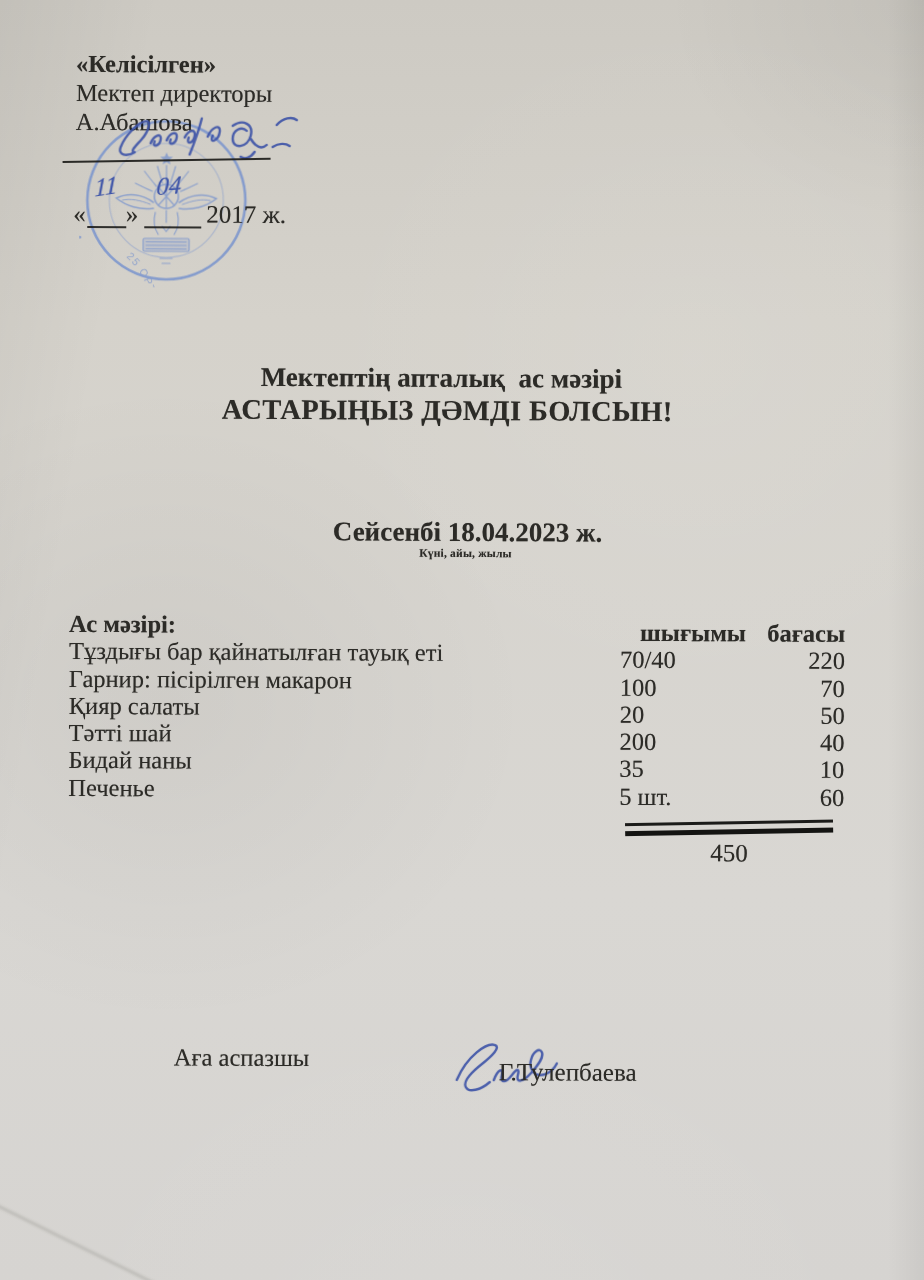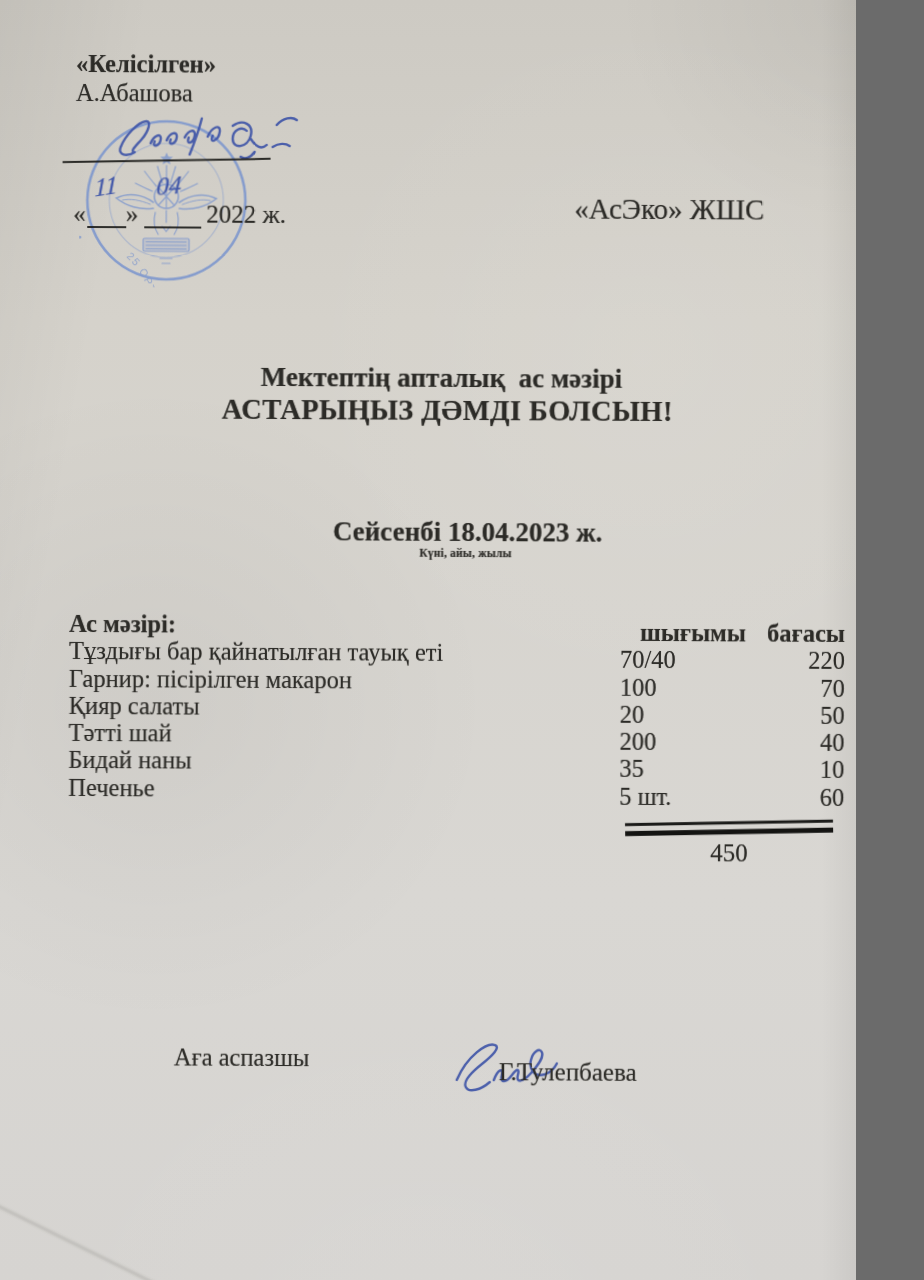--- a/index.html
+++ b/index.html
@@ -1,17 +1,17 @@
 <!DOCTYPE html>
 <html style="--paper: #d5d2cb; --text: #2c2b27; --ink-blue: #3f55a8; --stamp-blue: #7b95cd;"><head>
 <meta charset="utf-8">
 <style>
   html,body { margin:0; padding:0; background:#6b6b6b; }
   #photo {
-    position:relative; width:856px; height:1280px; overflow:hidden;
+    position:relative; width:924px; height:1280px; overflow:hidden;
     font-family:"Liberation Serif","DejaVu Serif",serif;
     color:var(--text,#2c2b27);
     background:
       radial-gradient(60% 40% at 75% 28%, rgba(255,255,255,0.07), transparent 70%),
       radial-gradient(55% 35% at 18% 55%, rgba(0,0,0,0.045), transparent 72%),
       radial-gradient(80% 45% at 50% 104%, rgba(255,255,255,0.06), transparent 60%),
       radial-gradient(40% 25% at 100% 0%, rgba(0,0,0,0.05), transparent 70%),
       linear-gradient(100deg, rgba(0,0,0,0.05) 0%, transparent 14%),
       linear-gradient(to right, transparent 96%, rgba(0,0,0,0.05) 100%),
       linear-gradient(to bottom, #cdcac3 0%, #d5d2cb 25%, #d9d7d3 70%, #d6d4d1 100%);
@@ -66,20 +66,21 @@
     background:rgba(110,108,102,0.35); transform:rotate(26deg); filter:blur(1.5px); }
 </style>
 </head>
 <body>
 
 <div id="photo">
   <div id="content">
 
     <div class="abs approval txt">
       <div class="bold">«Келісілген»</div>
+      <div>Мектеп директоры</div>
       <div>А.Абашова</div>
     </div>
 
     <svg class="abs stamp" viewBox="-87 -87 174 174" xmlns="http://www.w3.org/2000/svg">
       <defs>
         <path id="ringPath" d="M -40,57 A 70,70 0 1 1 -40.12,56.9" fill="none"></path>
       </defs>
       <g stroke="#7b95cd" fill="none">
         <circle r="79" stroke-width="2.6"></circle>
         <circle r="57" stroke-width="1.1" opacity="0.55"></circle>
@@ -115,24 +116,23 @@
         <path d="M128,15 C138,8 149,13 146,25 C143,37 128,39 128,28 C128,19 137,15 142,20
                  M146,28 C151,36 157,39 162,34 M150,41 C146,47 140,49 136,46"></path>
         <path d="M172,14 C178,7 187,5 192,9"></path>
         <path d="M168,36 C174,32 181,32 185,35"></path>
       </g>
     </svg>
 
     <div class="abs sig-underline"></div>
 
     <div class="abs date-line txt">
-      <span>«</span><span class="blank blank1"><span class="hand hand-day">11</span></span><span>»</span><span class="blank blank2"><span class="hand hand-month">04</span></span><span>2022 ж.</span>
+      <span>«</span><span class="blank blank1"><span class="hand hand-day">11</span></span><span>»</span><span class="blank blank2"><span class="hand hand-month">04</span></span><span>2017 ж.</span>
     </div>
 
-    <div class="abs company txt">«АсЭко» ЖШС</div>
 
     <div class="abs center title1 bold txt">Мектептің апталық  ас мәзірі</div>
     <div class="abs center title2 bold txt">АСТАРЫҢЫЗ ДӘМДІ БОЛСЫН!</div>
 
     <div class="abs center day-head bold txt">Сейсенбі 18.04.2023 ж.</div>
     <div class="abs center day-sub bold txt">Күні, айы, жылы</div>
 
     <div class="abs menu-col names txt">
       <div class="bold">Ас мәзірі:</div>
       <div>Тұздығы бар қайнатылған тауық еті</div>

